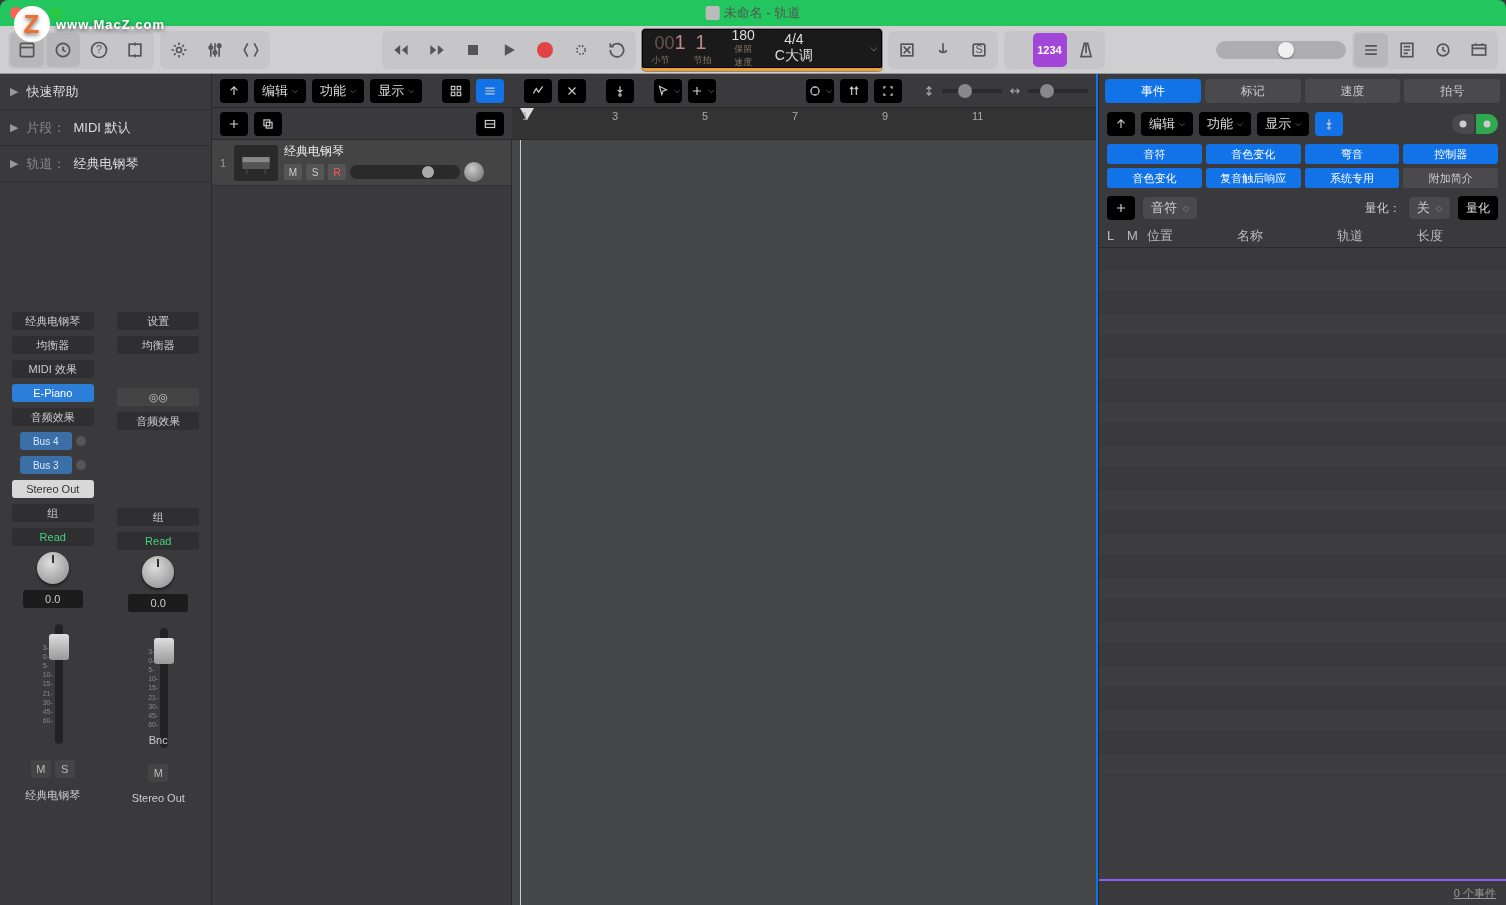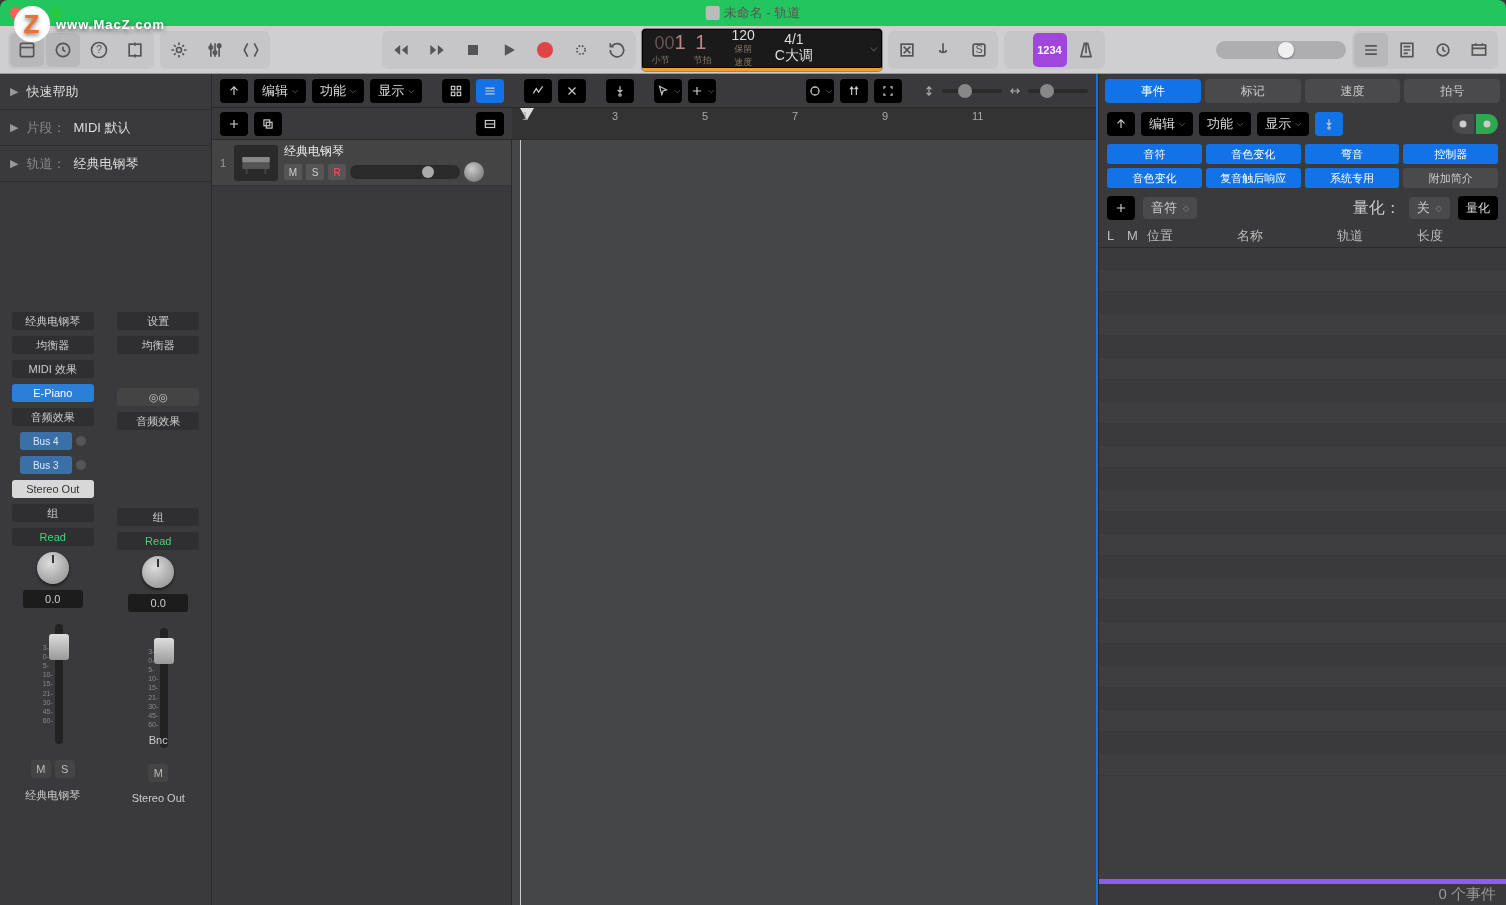--- a/index.html
+++ b/index.html
@@ -104,21 +104,21 @@
 .r-row{height:32px;display:flex;align-items:center;padding:0 8px;gap:8px;}
 .r-sel{height:22px;background:#4a4a4c;border-radius:4px;padding:0 8px;display:flex;align-items:center;gap:6px;font-size:12px;color:#ccc;cursor:pointer;}
 .r-sel .dd{font-size:8px;color:#888;}
 .evhdr{height:24px;display:flex;align-items:center;padding:0 8px;gap:0;font-size:11px;color:#bbb;border-bottom:1px solid #2a2a2a;}
 .evhdr span:nth-child(1){width:20px}.evhdr span:nth-child(2){width:20px}
 .evhdr span:nth-child(3){width:90px}.evhdr span:nth-child(4){width:100px}
 .evhdr span:nth-child(5){width:80px}.evhdr span:nth-child(6){width:60px}
 .evlist{flex:1;background:#3e3e40;}
 .evlist .row{height:22px;border-bottom:1px solid #383838;}
 .evlist .row:nth-child(odd){background:#3a3a3c;}
-.status{height:26px;display:flex;align-items:center;justify-content:flex-end;padding:0 10px;font-size:15px;color:#999;border-top:5px solid #8b5cf6;}
+.status{height:26px;display:flex;align-items:center;justify-content:flex-end;padding:0 10px;font-size:11px;color:#999;border-top:2px solid #8b5cf6;text-decoration:underline;}
 
 .watermark{position:absolute;top:6px;left:14px;font-size:34px;font-weight:700;color:#fff;text-shadow:0 2px 4px rgba(0,0,0,.6);letter-spacing:1px;pointer-events:none;z-index:999;display:flex;align-items:center;gap:6px;}
 .watermark .z{width:36px;height:36px;border-radius:50%;background:#fff;color:#f07030;display:flex;align-items:center;justify-content:center;font-size:26px;}
 
 .gpill{display:flex;gap:2px;}
 .gpill .p{width:22px;height:20px;background:#4a4a4c;display:flex;align-items:center;justify-content:center;cursor:pointer;}
 .gpill .p:first-child{border-radius:10px 0 0 10px}.gpill .p:last-child{border-radius:0 10px 10px 0}
 .gpill .p.g{background:#2fa84f}
 .gpill .p svg{width:14px;height:14px;fill:#ccc}
 .busrow{display:flex;align-items:center;gap:4px;}
@@ -232,26 +232,26 @@
     <div class="pos">
       <div style="display:flex;flex-direction:column;align-items:center">
         <div><span style="font-size:18px;opacity:.5">00</span><span class="big">1 1</span></div>
         <div style="display:flex;gap:24px">
             <span class="lbl">小节</span>
             <span class="lbl">节拍</span>
           </div>
       </div>
     </div>
     <div class="col">
-      <span class="v">120</span>
+      <span class="v">180</span>
       <span class="lbl">保留</span>
       <span class="lbl">速度</span>
     </div>
     <div class="col">
-      <span class="v">4/1</span>
+      <span class="v">4/4</span>
       <span class="v">C大调</span>
     </div>
     <span class="chev">⌵</span>
   </div>
   <div class="tool-group">
     <div class="tbtn">
         <svg viewBox="0 0 24 24">
           <rect x="5" y="5" width="14" height="14"></rect>
           <path d="M8 8l8 8M16 8l-8 8"></path>
         </svg>
@@ -608,21 +608,21 @@
       <div class="sbtn ic">
           <svg viewBox="0 0 24 24">
             <path d="M12 5v14M5 12h14"></path>
           </svg>
         </div>
       <div class="r-sel">
           <span>音符</span>
           <span class="dd">◇</span>
         </div>
       <div class="spacer"></div>
-      <span style="font-size:16px;color:#ccc">量化：</span>
+      <span style="font-size:12px;color:#ccc">量化：</span>
       <div class="r-sel">
           <span>关</span>
           <span class="dd">◇</span>
         </div>
       <div class="sbtn">量化</div>
     </div>
     <div class="evhdr">
       <span>L</span>
       <span>M</span>
       <span>位置</span>

